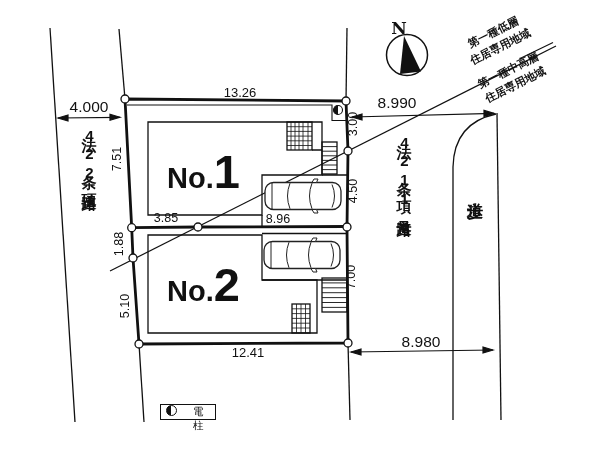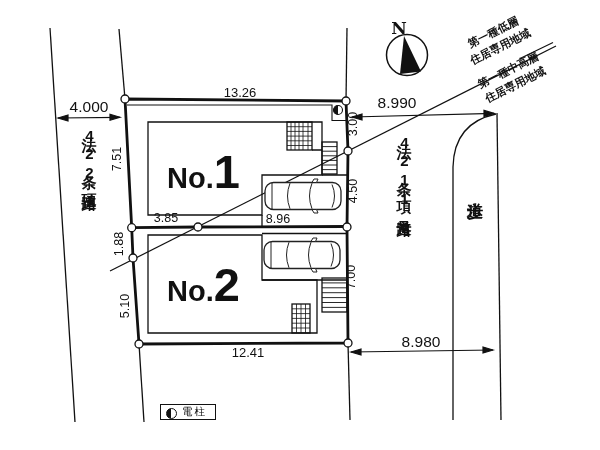--- a/index.html
+++ b/index.html
@@ -9,21 +9,21 @@
   .overlay{position:absolute;z-index:3;}
   .watermark{position:absolute;z-index:0;left:189px;top:199px;
     font-size:45px;font-weight:700;letter-spacing:2px;white-space:nowrap;
     color:rgba(175,175,175,0.38);-webkit-text-stroke:2px rgba(150,150,150,0.45);}
   .vtext{writing-mode:vertical-rl;text-orientation:upright;
     font-weight:700;font-size:15px;line-height:1;letter-spacing:1px;white-space:nowrap;}
   .vtext-big{font-size:16.5px;}
   .zone{font-size:11px;font-weight:700;line-height:1.45;text-align:center;
     transform:rotate(-26.5deg);transform-origin:center;white-space:nowrap;}
   .legend{position:absolute;left:160px;top:404px;width:56px;height:16px;z-index:3;
-    border:1.5px solid #111;display:flex;align-items:flex-end;gap:5px;
+    border:1.5px solid #111;display:flex;align-items:flex-start;gap:16px;
     padding-left:5px;box-sizing:border-box;background:#fff;}
   .legend .pole{width:9px;height:9px;border-radius:50%;border:1px solid #111;
     background:linear-gradient(to right,#111 50%,#fff 50%);flex:0 0 auto;}
   .legend .lbl{font-size:10.5px;letter-spacing:2px;}
   text{fill:#111;}
   .dim{font-size:13px;}
   .dimsmall{font-size:12.5px;}
   .dimbig{font-size:15.5px;}
 </style>
 </head>

